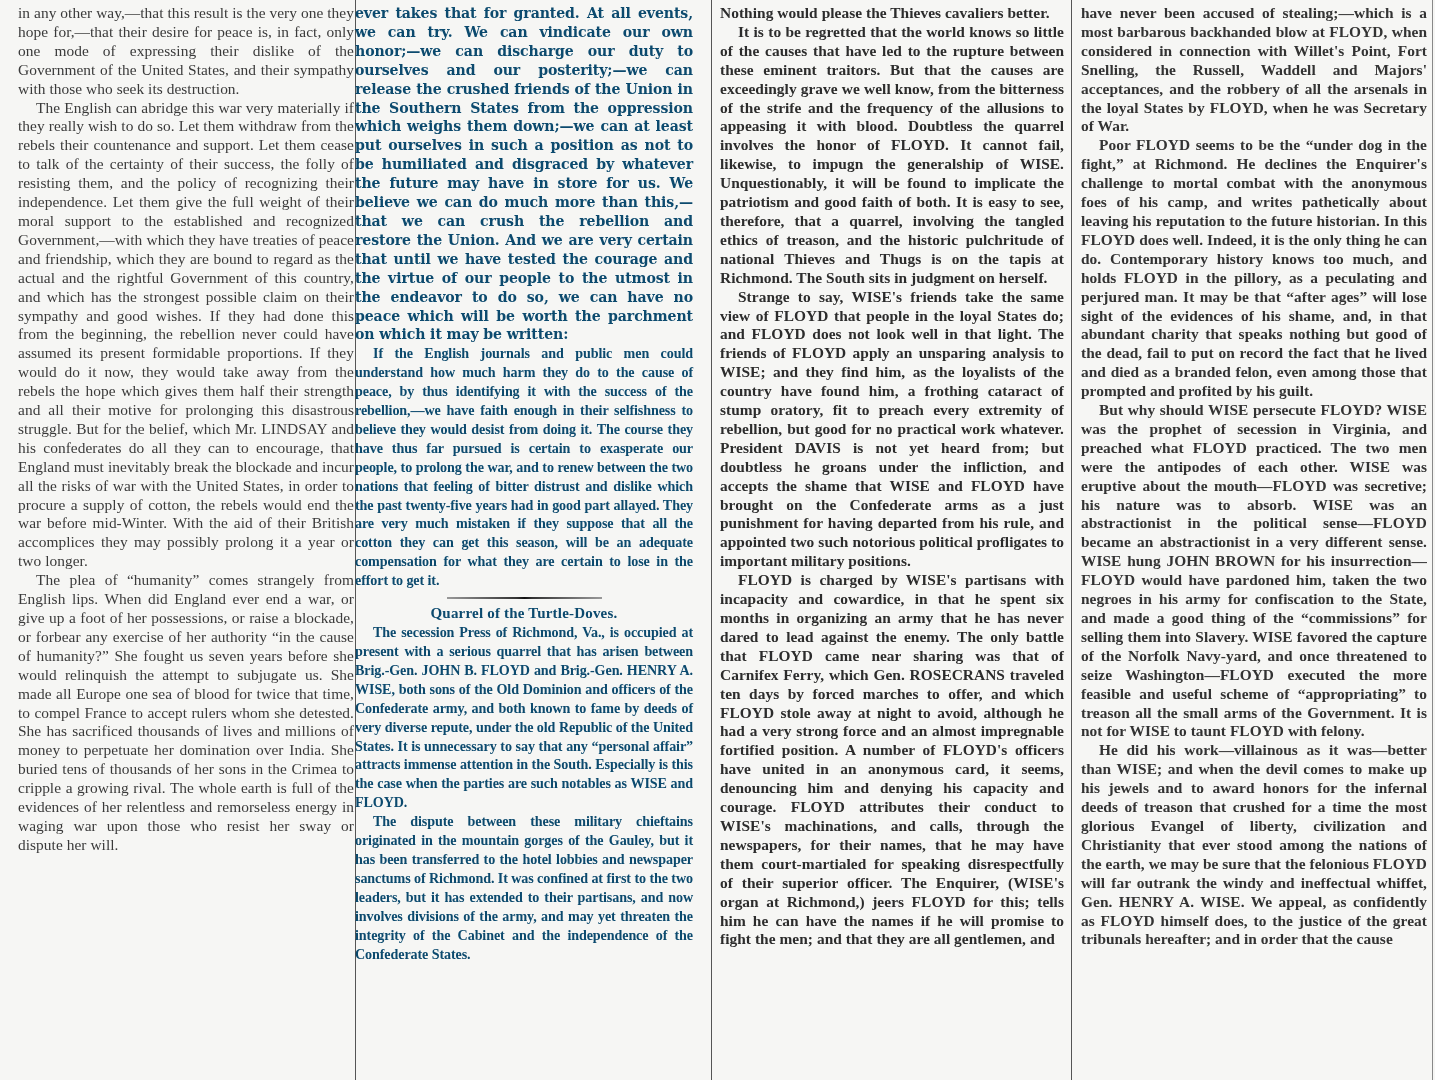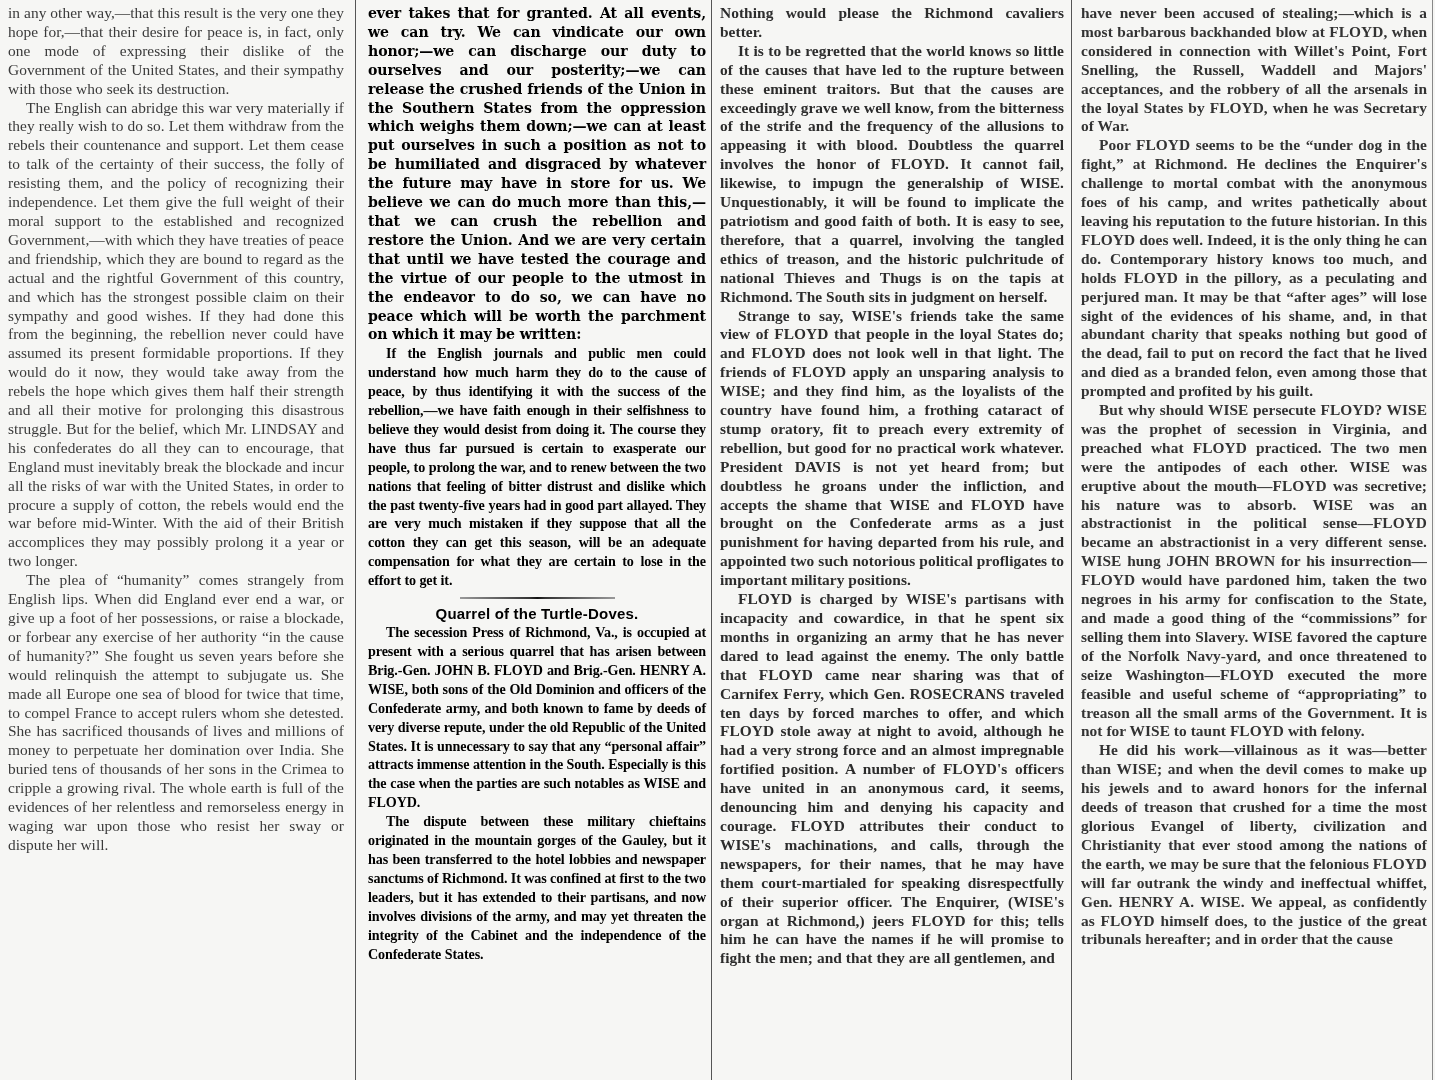--- a/index.html
+++ b/index.html
@@ -17,40 +17,40 @@
     position: absolute; top: 0; height: 1080px;
     box-sizing: border-box; padding: 4px 8px 0 8px;
     overflow: hidden;
   }
   .col p {
     margin: 0; font-size: 15.4px; line-height: 18.9px;
     text-align: justify; text-indent: 0;
     letter-spacing: 0.05px;
   }
   .col p.indent { text-indent: 18px; font-family: Liberation Serif, serif; }
-  .col1 { left: 0; width: 352px; color: #3a3a3a; }
-  .col2 { left: 360px; width: 354px; color: #000000; }
+  .col1 { left: 10px; width: 352px; color: #3a3a3a; }
+  .col2 { left: 347px; width: 354px; color: #0c4a6e; }
   .col3 { left: 712px; width: 360px; color: #2c2c2c; }
   .col4 { left: 1073px; width: 362px; color: #333; }
   .col2 p { font-weight: bold; font-family: "DejaVu Serif", serif; font-size: 14.1px; line-height: 18.9px; letter-spacing: -0.1px; }
   .col3 p, .col4 p { font-weight: 600; }
   .rule {
     position: absolute; top: 0; width: 1px; height: 1080px; background: #555;
   }
   .rule.r1 { left: 355px; }
   .rule.r2 { left: 711px; }
   .rule.r3 { left: 1071px; }
   .rule.r4 { left: 1432px; background:#888; }
   .sep {
     display: block; width: 155px; height: 2px; margin: 7px auto 6px auto;
     background: linear-gradient(90deg, #999 0%, #333 45%, #111 50%, #333 55%, #999 100%);
   }
   .headline {
     font-weight: bold; font-size: 15px; text-align: center; margin: 2px 0 1px 0;
-    font-family: Liberation Sans, sans-serif; letter-spacing: 0.2px;
+    font-family: Liberation Serif, serif; letter-spacing: 0.2px;
   }
 </style>
 </head>
 <body>
 
 <div class="page">
 
   <div class="col col1">
     <p>in any other way,—that this result is the very one they hope for,—that their desire for peace is, in fact, only one mode of expressing their dislike of the Government of the United States, and their sympathy with those who seek its destruction.</p>
     <p class="indent">The English can abridge this war very materially if they really wish to do so. Let them withdraw from the rebels their countenance and support. Let them cease to talk of the certainty of their success, the folly of resisting them, and the policy of recognizing their independence. Let them give the full weight of their moral support to the established and recognized Government,—with which they have treaties of peace and friendship, which they are bound to regard as the actual and the rightful Government of this country, and which has the strongest possible claim on their sympathy and good wishes. If they had done this from the beginning, the rebellion never could have assumed its present formidable proportions. If they would do it now, they would take away from the rebels the hope which gives them half their strength and all their motive for prolonging this disastrous struggle. But for the belief, which Mr. LINDSAY and his confederates do all they can to encourage, that England must inevitably break the blockade and incur all the risks of war with the United States, in order to procure a supply of cotton, the rebels would end the war before mid-Winter. With the aid of their British accomplices they may possibly prolong it a year or two longer.</p>
@@ -62,21 +62,21 @@
     <p>ever takes that for granted. At all events, we can try. We can vindicate our own honor;—we can discharge our duty to ourselves and our posterity;—we can release the crushed friends of the Union in the Southern States from the oppression which weighs them down;—we can at least put ourselves in such a position as not to be humiliated and disgraced by whatever the future may have in store for us. We believe we can do much more than this,—that we can crush the rebellion and restore the Union. And we are very certain that until we have tested the courage and the virtue of our people to the utmost in the endeavor to do so, we can have no peace which will be worth the parchment on which it may be written:</p>
     <p class="indent">If the English journals and public men could understand how much harm they do to the cause of peace, by thus identifying it with the success of the rebellion,—we have faith enough in their selfishness to believe they would desist from doing it. The course they have thus far pursued is certain to exasperate our people, to prolong the war, and to renew between the two nations that feeling of bitter distrust and dislike which the past twenty-five years had in good part allayed. They are very much mistaken if they suppose that all the cotton they can get this season, will be an adequate compensation for what they are certain to lose in the effort to get it.</p>
     <span class="sep"></span>
     <div class="headline">Quarrel of the Turtle-Doves.</div>
     <p class="indent">The secession Press of Richmond, Va., is occupied at present with a serious quarrel that has arisen between Brig.-Gen. JOHN B. FLOYD and Brig.-Gen. HENRY A. WISE, both sons of the Old Dominion and officers of the Confederate army, and both known to fame by deeds of very diverse repute, under the old Republic of the United States. It is unnecessary to say that any “personal affair” attracts immense attention in the South. Especially is this the case when the parties are such notables as WISE and FLOYD.</p>
     <p class="indent">The dispute between these military chieftains originated in the mountain gorges of the Gauley, but it has been transferred to the hotel lobbies and newspaper sanctums of Richmond. It was confined at first to the two leaders, but it has extended to their partisans, and now involves divisions of the army, and may yet threaten the integrity of the Cabinet and the independence of the Confederate States.</p>
   </div>
   <div class="rule r2"></div>
 
   <div class="col col3">
-    <p>Nothing would please the Richmond cavaliers better.</p>
+    <p>Nothing would please the Thieves cavaliers better.</p>
     <p class="indent">It is to be regretted that the world knows so little of the causes that have led to the rupture between these eminent traitors. But that the causes are exceedingly grave we well know, from the bitterness of the strife and the frequency of the allusions to appeasing it with blood. Doubtless the quarrel involves the honor of FLOYD. It cannot fail, likewise, to impugn the generalship of WISE. Unquestionably, it will be found to implicate the patriotism and good faith of both. It is easy to see, therefore, that a quarrel, involving the tangled ethics of treason, and the historic pulchritude of national Thieves and Thugs is on the tapis at Richmond. The South sits in judgment on herself.</p>
     <p class="indent">Strange to say, WISE's friends take the same view of FLOYD that people in the loyal States do; and FLOYD does not look well in that light. The friends of FLOYD apply an unsparing analysis to WISE; and they find him, as the loyalists of the country have found him, a frothing cataract of stump oratory, fit to preach every extremity of rebellion, but good for no practical work whatever. President DAVIS is not yet heard from; but doubtless he groans under the infliction, and accepts the shame that WISE and FLOYD have brought on the Confederate arms as a just punishment for having departed from his rule, and appointed two such notorious political profligates to important military positions.</p>
     <p class="indent">FLOYD is charged by WISE's partisans with incapacity and cowardice, in that he spent six months in organizing an army that he has never dared to lead against the enemy. The only battle that FLOYD came near sharing was that of Carnifex Ferry, which Gen. ROSECRANS traveled ten days by forced marches to offer, and which FLOYD stole away at night to avoid, although he had a very strong force and an almost impregnable fortified position. A number of FLOYD's officers have united in an anonymous card, it seems, denouncing him and denying his capacity and courage. FLOYD attributes their conduct to WISE's machinations, and calls, through the newspapers, for their names, that he may have them court-martialed for speaking disrespectfully of their superior officer. The Enquirer, (WISE's organ at Richmond,) jeers FLOYD for this; tells him he can have the names if he will promise to fight the men; and that they are all gentlemen, and</p>
   </div>
   <div class="rule r3"></div>
 
   <div class="col col4">
     <p>have never been accused of stealing;—which is a most barbarous backhanded blow at FLOYD, when considered in connection with Willet's Point, Fort Snelling, the Russell, Waddell and Majors' acceptances, and the robbery of all the arsenals in the loyal States by FLOYD, when he was Secretary of War.</p>
     <p class="indent">Poor FLOYD seems to be the “under dog in the fight,” at Richmond. He declines the Enquirer's challenge to mortal combat with the anonymous foes of his camp, and writes pathetically about leaving his reputation to the future historian. In this FLOYD does well. Indeed, it is the only thing he can do. Contemporary history knows too much, and holds FLOYD in the pillory, as a peculating and perjured man. It may be that “after ages” will lose sight of the evidences of his shame, and, in that abundant charity that speaks nothing but good of the dead, fail to put on record the fact that he lived and died as a branded felon, even among those that prompted and profited by his guilt.</p>
     <p class="indent">But why should WISE persecute FLOYD? WISE was the prophet of secession in Virginia, and preached what FLOYD practiced. The two men were the antipodes of each other. WISE was eruptive about the mouth—FLOYD was secretive; his nature was to absorb. WISE was an abstractionist in the political sense—FLOYD became an abstractionist in a very different sense. WISE hung JOHN BROWN for his insurrection—FLOYD would have pardoned him, taken the two negroes in his army for confiscation to the State, and made a good thing of the “commissions” for selling them into Slavery. WISE favored the capture of the Norfolk Navy-yard, and once threatened to seize Washington—FLOYD executed the more feasible and useful scheme of “appropriating” to treason all the small arms of the Government. It is not for WISE to taunt FLOYD with felony.</p>

